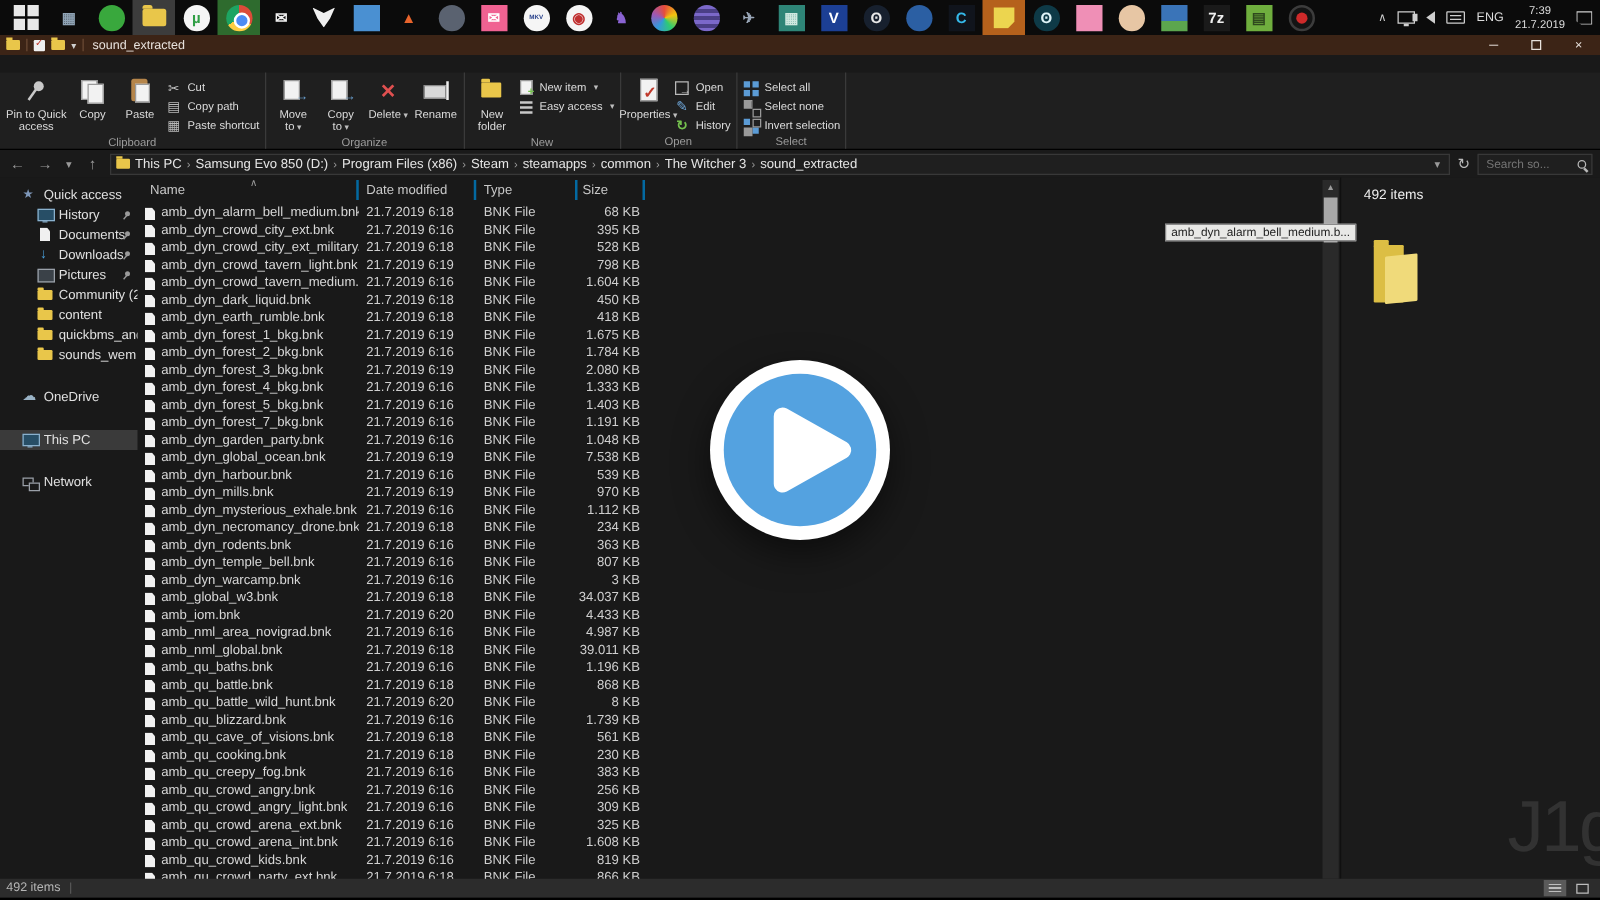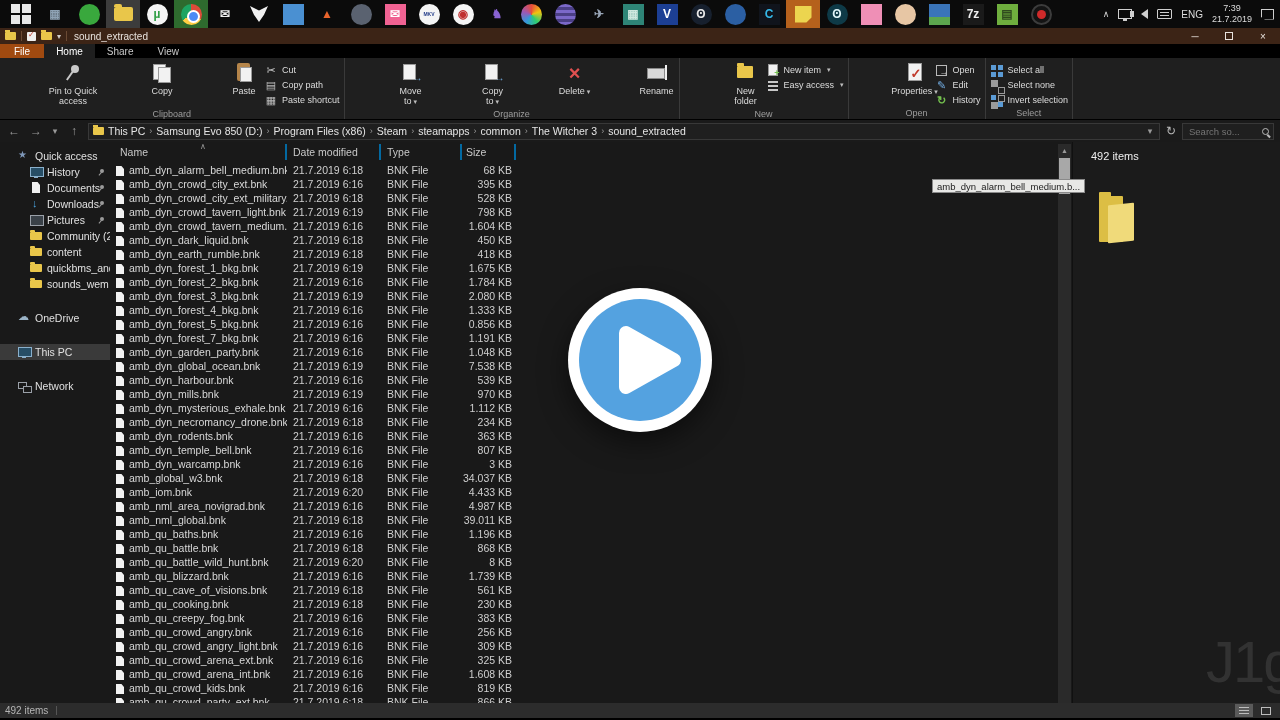--- a/index.html
+++ b/index.html
@@ -61,21 +61,21 @@
   .win-max-glyph{width:8px;height:8px;border:1px solid #e8e2dd;}
 
   
   .ribbon-tabs{position:absolute;left:0;top:44px;width:1280px;height:14px;background:#000;display:flex;font-size:10px;}
   .rtab{padding:1px 12px;display:flex;align-items:center;color:#c8c8c8;}
   .rtab[data-state="file"]{background:#a04a10;color:#fff;padding:1px 14px;}
   .rtab[data-state="active"]{background:#1f1f1f;color:#fff;}
   .ribbon{position:absolute;left:0;top:58px;width:1280px;height:62px;background:#1f1f1f;border-bottom:1px solid #000;display:flex;}
   .rb-group{display:flex;flex-direction:column;border-right:1px solid #3a3a3a;padding:2px 4px 0 4px;}
   .rb-items{display:flex;align-items:flex-start;flex:1;gap:2px;}
-  .rb-big{display:flex;flex-direction:column;align-items:center;width:36px;padding-top:2px;margin-left:44px;}
+  .rb-big{display:flex;flex-direction:column;align-items:center;width:36px;padding-top:2px;}
   .rb-big.wide{width:50px;}
   .rb-big-label{font-size:9px;color:#dcdcdc;text-align:center;line-height:1.15;margin-top:2px;}
   .rb-smallcol{display:flex;flex-direction:column;justify-content:flex-start;gap:3px;padding-top:4px;}
   .rb-small{display:flex;align-items:center;gap:4px;font-size:9px;color:#dcdcdc;}
   .rb-label{font-size:9px;color:#9d9d9d;text-align:center;padding:2px 0 2px 0;}
   .dd{font-size:7px;color:#bdbdbd;margin-left:2px;}
   .ri{position:relative;width:24px;height:22px;display:flex;align-items:center;justify-content:center;flex:0 0 auto;}
   .rb-small .ri{width:14px;height:12px;}
   .ri[data-name="pin-icon"]::before{content:"";width:8px;height:8px;border-radius:50%;background:#c9c9c9;position:absolute;top:3px;left:10px;}
   .ri[data-name="pin-icon"]::after{content:"";width:2px;height:11px;background:#c9c9c9;position:absolute;top:8px;left:8px;transform:rotate(35deg);}
@@ -320,26 +320,20 @@
     <span class="title-text" data-name="window-title">sound_extracted</span>
     <div class="win-controls" data-name="window-controls">
       <span class="win-btn" data-name="minimize-button">─</span>
       <span class="win-btn" data-name="maximize-button">
           <span class="win-max-glyph" data-name="maximize-icon"></span>
         </span>
       <span class="win-btn" data-name="close-button">×</span>
     </div>
   </div>
 
-  <div class="ribbon-tabs" id="ribbon-tabs" data-name="ribbon-tab-bar">
-      <div class="rtab" data-state="file" data-name="ribbon-tab-file">File</div>
-      <div class="rtab" data-state="active" data-name="ribbon-tab-home">Home</div>
-      <div class="rtab" data-state="" data-name="ribbon-tab-share">Share</div>
-      <div class="rtab" data-state="" data-name="ribbon-tab-view">View</div>
-    </div>
 
   <div class="ribbon" id="ribbon" data-name="ribbon">
       <div class="rb-group" data-name="ribbon-group-clipboard">
         <div class="rb-items">
           <div class="rb-big wide" data-name="pin-to-quick-access-button">
             <span class="ri" data-name="pin-icon"></span>
             <span class="rb-big-label" data-name="button-label">Pin to Quick access</span>
           </div>
           <div class="rb-big" data-name="copy-button">
             <span class="ri" data-name="copy-icon"></span>
@@ -659,21 +653,21 @@
             <div class="cell-type" data-name="type-cell">BNK File</div>
             <div class="cell-size" data-name="size-cell">1.333 KB</div>
           </div>
           <div class="row" data-name="table-row">
             <div class="cell-name" data-name="file-name-cell">
               <span class="i-file" data-name="file-icon"></span>
               <span data-name="file-name">amb_dyn_forest_5_bkg.bnk</span>
             </div>
             <div class="cell-date" data-name="date-modified-cell">21.7.2019 6:16</div>
             <div class="cell-type" data-name="type-cell">BNK File</div>
-            <div class="cell-size" data-name="size-cell">0.856 KB</div>
+            <div class="cell-size" data-name="size-cell">1.403 KB</div>
           </div>
           <div class="row" data-name="table-row">
             <div class="cell-name" data-name="file-name-cell">
               <span class="i-file" data-name="file-icon"></span>
               <span data-name="file-name">amb_dyn_forest_7_bkg.bnk</span>
             </div>
             <div class="cell-date" data-name="date-modified-cell">21.7.2019 6:16</div>
             <div class="cell-type" data-name="type-cell">BNK File</div>
             <div class="cell-size" data-name="size-cell">1.191 KB</div>
           </div>

